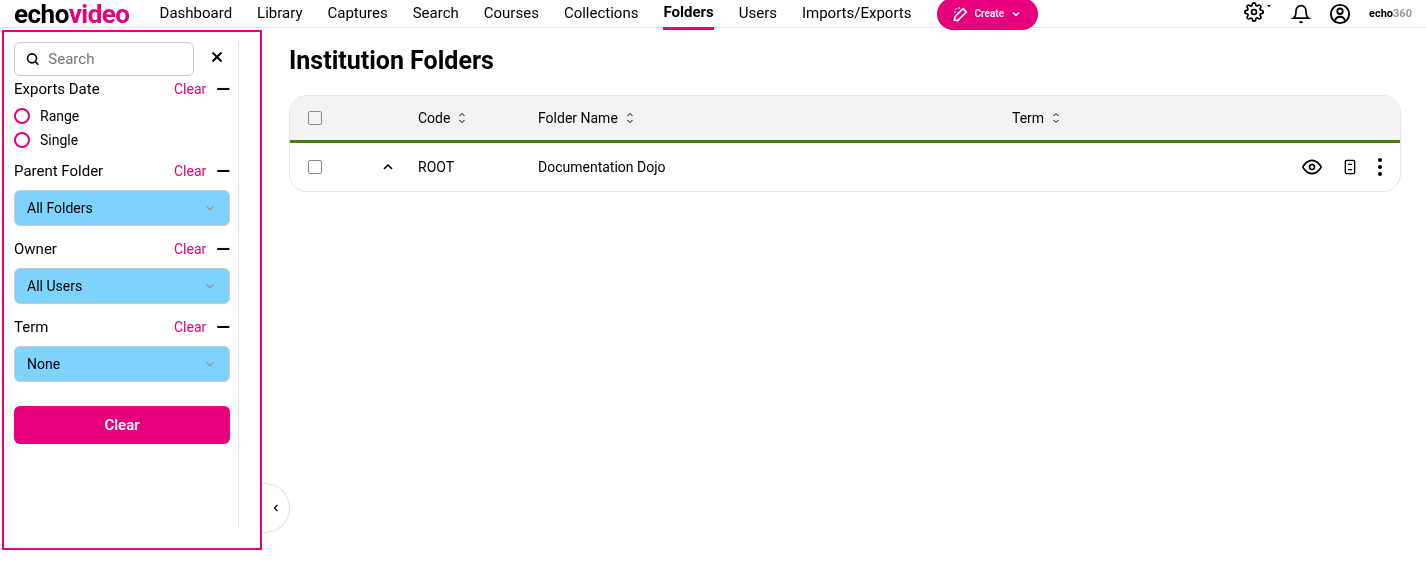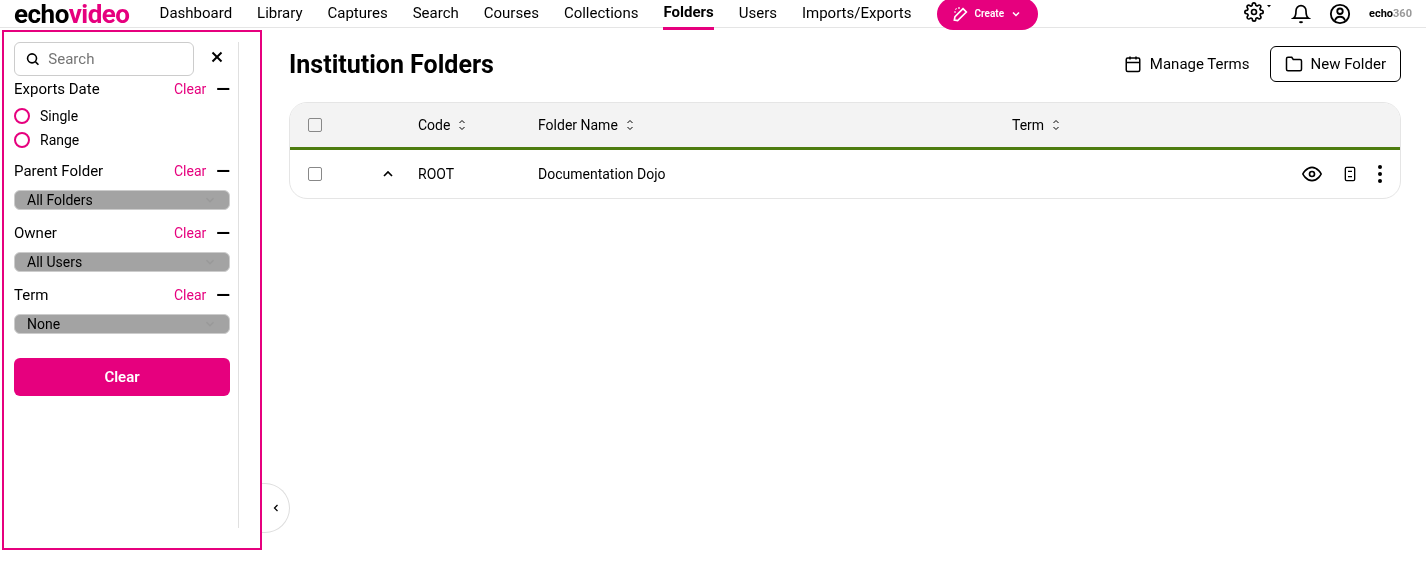--- a/index.html
+++ b/index.html
@@ -168,27 +168,27 @@
       width: 16px;
       height: 16px;
       border: 2px solid #e6007e;
       border-radius: 50%;
       flex-shrink: 0;
     }
 
     .select-box {
       border: 1px solid #ccc;
       border-radius: 6px;
-      padding: 1px 12px;
+      padding: 9px 12px;
       display: flex;
       align-items: center;
       justify-content: space-between;
       cursor: pointer;
       font-size: 14px;
-      background: #a3a3a3;
+      background: #7dd3fc;
     }
 
     .apply-btn {
       width: 100%;
       background: #e6007e;
       color: #fff;
       border: none;
       border-radius: 6px;
       padding: 10px;
       font-size: 15px;
@@ -367,25 +367,25 @@
         <div class="filter-header">
           <span class="filter-title">Exports Date</span>
           <div class="filter-header-right">
             <span class="clear-link">Clear</span>
             <span class="collapse-icon">—</span>
           </div>
         </div>
         <div class="radio-group">
           <div class="radio-option">
             <span class="radio-circle"></span>
-            <span>Single</span>
+            <span>Range</span>
           </div>
           <div class="radio-option">
             <span class="radio-circle"></span>
-            <span>Range</span>
+            <span>Single</span>
           </div>
         </div>
       </div>
 
       
       <div class="filter-section">
         <div class="filter-header">
           <span class="filter-title">Parent Folder</span>
           <div class="filter-header-right">
             <span class="clear-link">Clear</span>
@@ -440,37 +440,20 @@
     <div class="collapse-handle">
       <svg width="12" height="12" viewBox="0 0 24 24" fill="none" stroke="#000" stroke-width="2.5">
           <polyline points="15 18 9 12 15 6"></polyline>
         </svg>
     </div>
   </div>
 
   <div class="content">
     <div class="content-header">
       <h1 class="page-title">Institution Folders</h1>
-      <div class="header-actions">
-        <div class="manage-terms">
-          <svg width="18" height="18" viewBox="0 0 24 24" fill="none" stroke="#000" stroke-width="2">
-              <rect x="3" y="4" width="18" height="18" rx="2"></rect>
-              <line x1="16" y1="2" x2="16" y2="6"></line>
-              <line x1="8" y1="2" x2="8" y2="6"></line>
-              <line x1="3" y1="10" x2="21" y2="10"></line>
-            </svg>
-          <span>Manage Terms</span>
-        </div>
-        <button class="new-folder-btn">
-          <svg width="18" height="18" viewBox="0 0 24 24" fill="none" stroke="#000" stroke-width="2">
-              <path d="M22 19a2 2 0 0 1-2 2H4a2 2 0 0 1-2-2V5a2 2 0 0 1 2-2h5l2 3h9a2 2 0 0 1 2 2z"></path>
-            </svg>
-          <span>New Folder</span>
-        </button>
-      </div>
     </div>
 
     <div class="table-container">
       <div class="table-header">
         <div class="col-checkbox">
           <div class="checkbox"></div>
         </div>
         <div class="col-expand"></div>
         <div class="col-code">
           <span class="th-label">Code</span>

